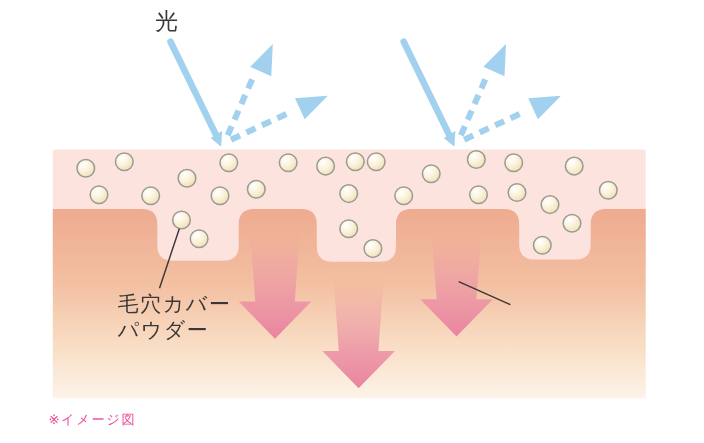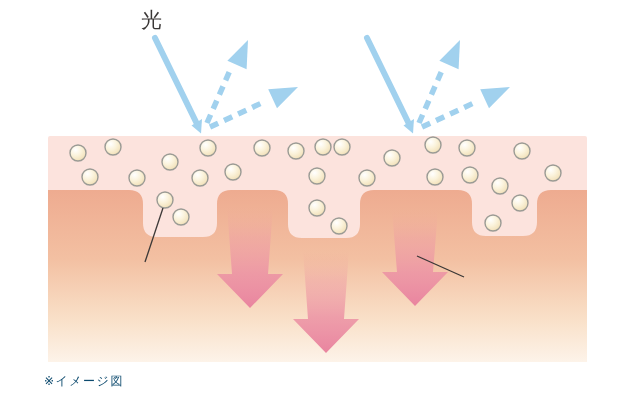--- a/index.html
+++ b/index.html
@@ -3,21 +3,21 @@
 <meta charset="utf-8">
 <style>
   html,body{margin:0;padding:0;background:#fff;}
   #stage{position:relative;width:640px;height:403px;background:#ffffff;overflow:hidden;
          font-family:"Liberation Sans","DejaVu Sans",sans-serif;}
   svg{position:absolute;left:0;top:0;}
   .jp-label{position:absolute;color:#3a3736;line-height:23px;}
   #label-light{left:141px;top:8px;font-size:21px;letter-spacing:1px;}
   #label-pore{left:107px;top:266px;font-size:19px;letter-spacing:1.5px;}
   #label-serum{left:472px;top:266px;font-size:19px;letter-spacing:1.5px;}
-  #label-note{left:44px;top:370px;font-size:12px;letter-spacing:1.5px;color:#0c4a6e;}
+  #label-note{left:44px;top:370px;font-size:12px;letter-spacing:1.5px;color:#ec4899;}
   .particle{fill:url(#ballGrad);stroke:#9b9b95;stroke-width:1.4;}
   .leader{stroke:#3a3736;stroke-width:1.3;fill:none;}
   .ray-solid{stroke:#a1d1ee;stroke-width:6;stroke-linecap:round;fill:none;}
   .ray-dash{stroke:#a1d1ee;stroke-width:5.5;stroke-dasharray:9 6.5;fill:none;}
   .ray-head{fill:#a1d1ee;}
 </style>
 </head>
 <body>
 
 <div id="stage">
@@ -96,16 +96,20 @@
 
     <use href="#lightRayGroup"></use>
     <use href="#lightRayGroup" x="212"></use>
 
     <line class="leader" x1="163" y1="208" x2="145" y2="262"></line>
     <line class="leader" x1="417" y1="256" x2="464" y2="277"></line>
   </svg>
 
   <div class="jp-label" id="label-light">光</div>
 
+  <div class="jp-label" id="label-pore">
+    <span>毛穴カバー</span><br>
+    <span>パウダー</span>
+  </div>
 
 
   <div class="jp-label" id="label-note">※イメージ図</div>
 </div>
 
 </body></html>

